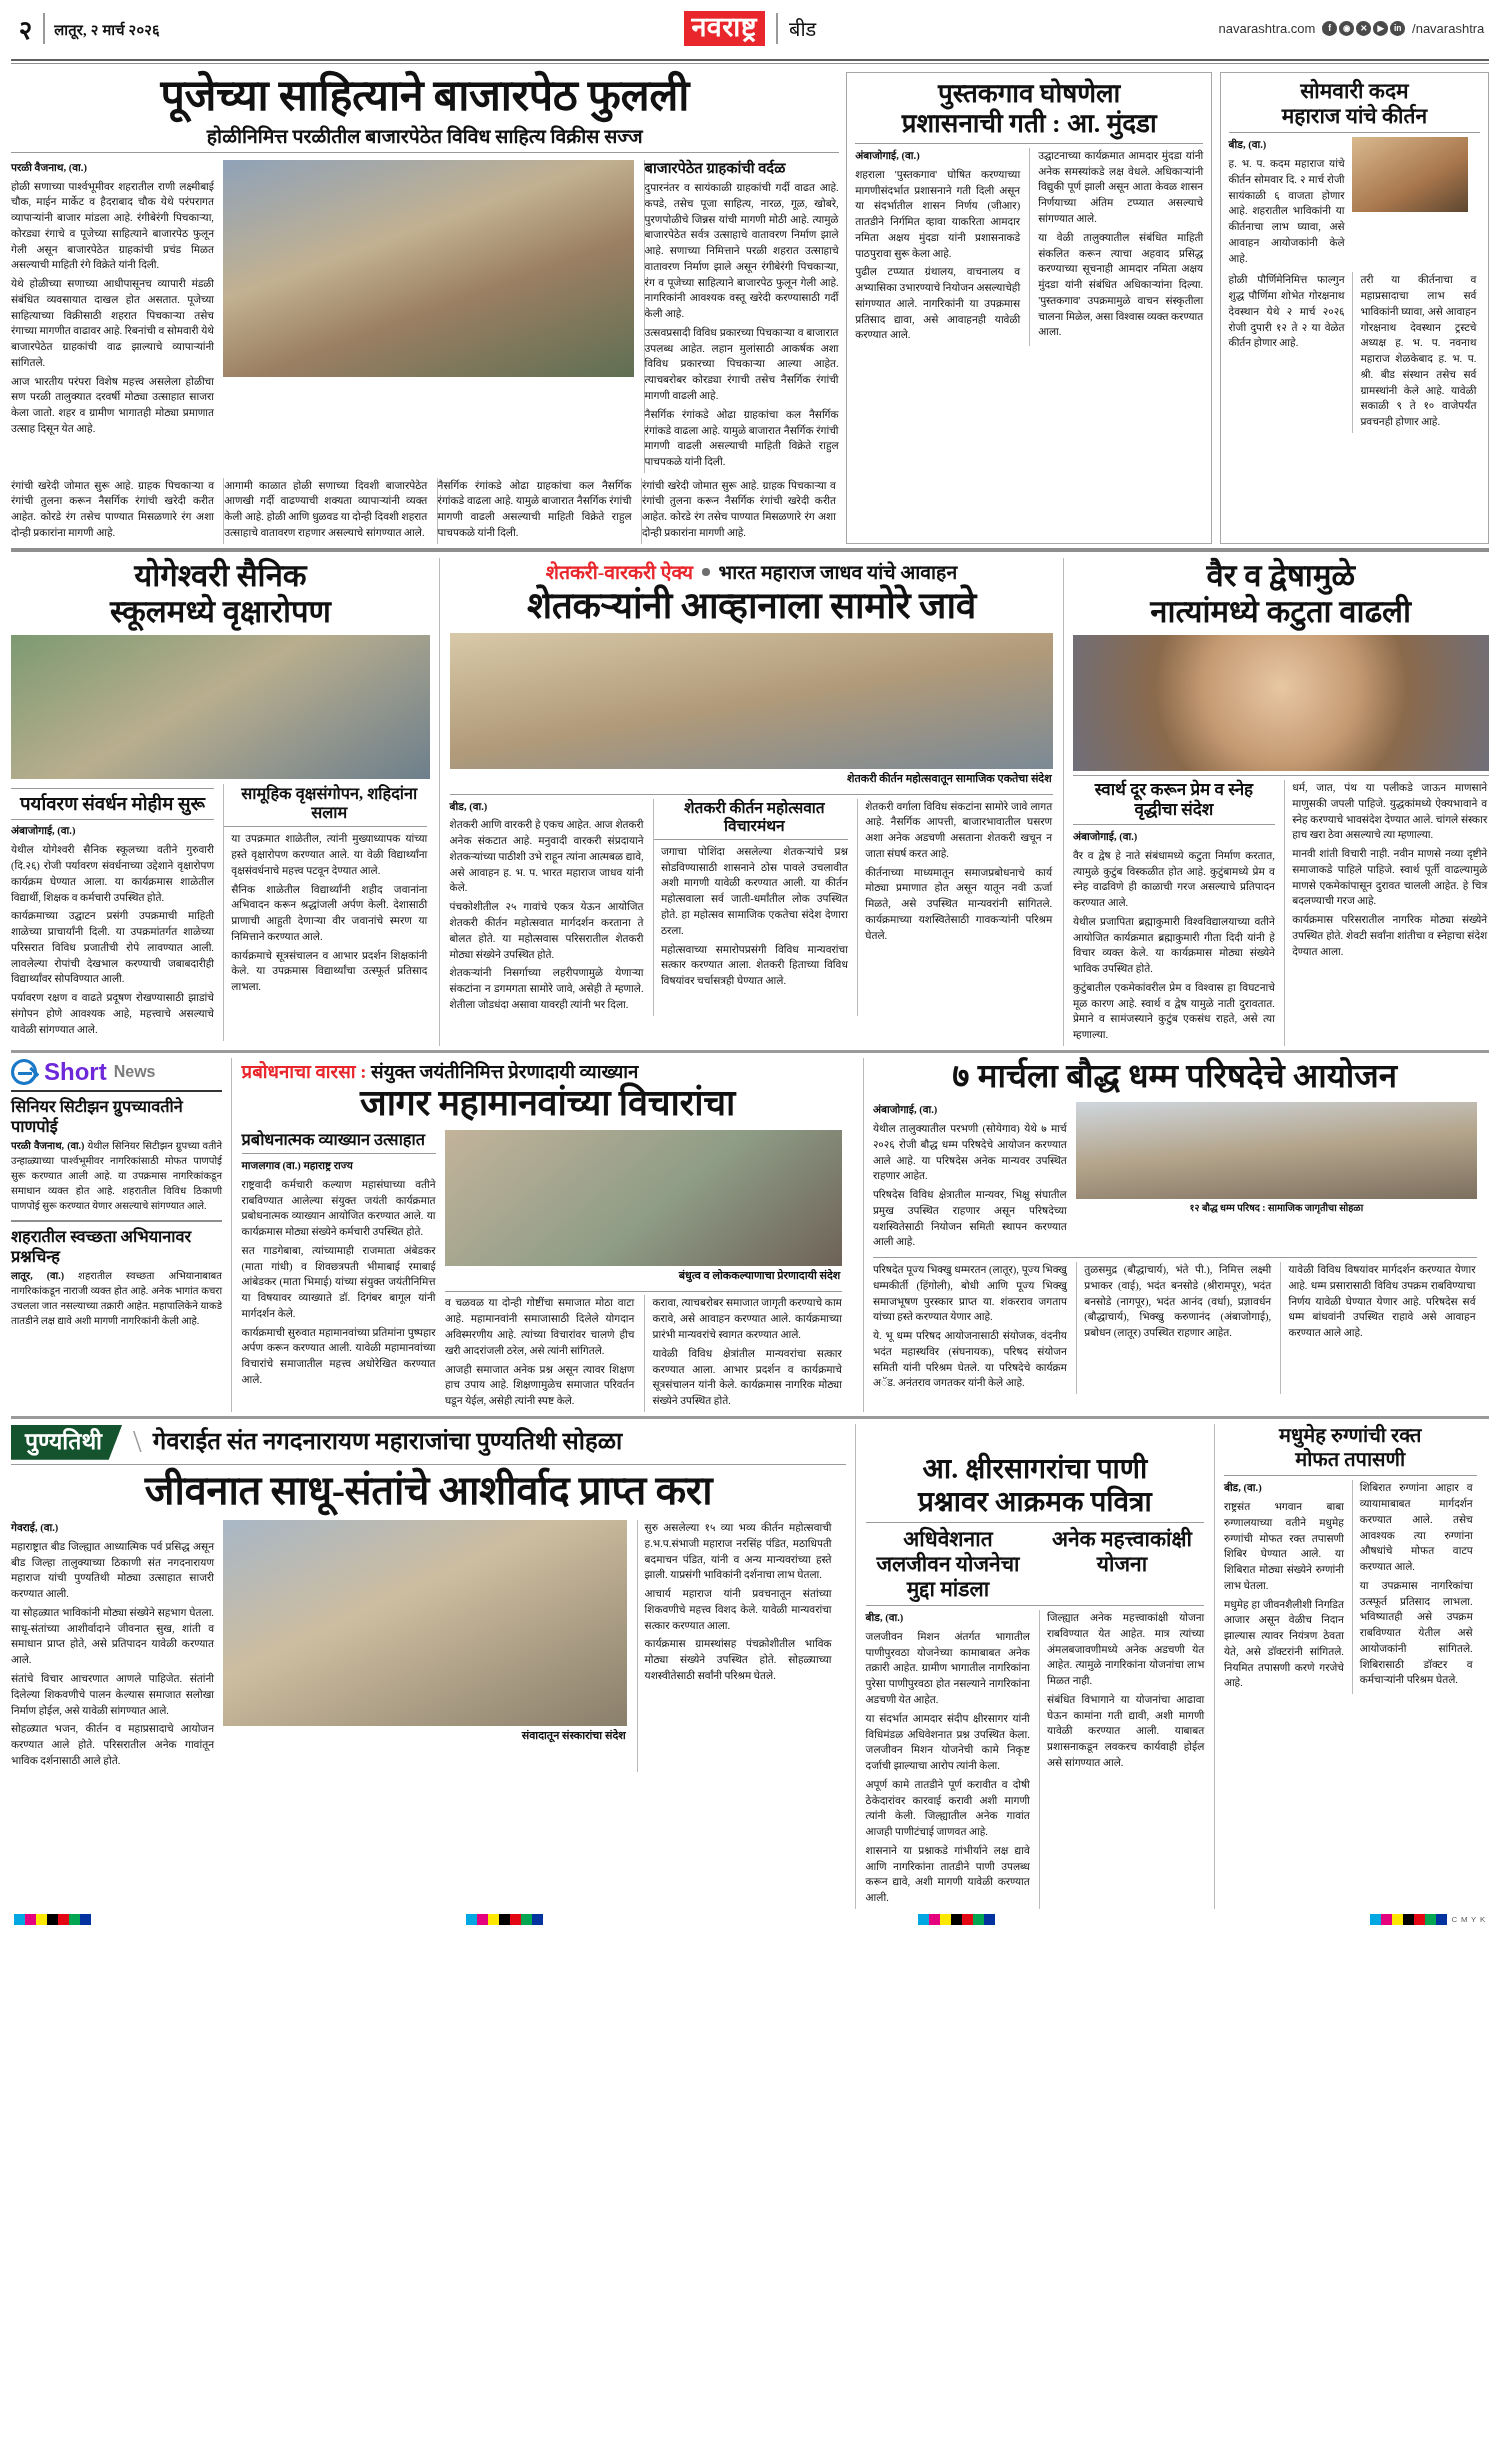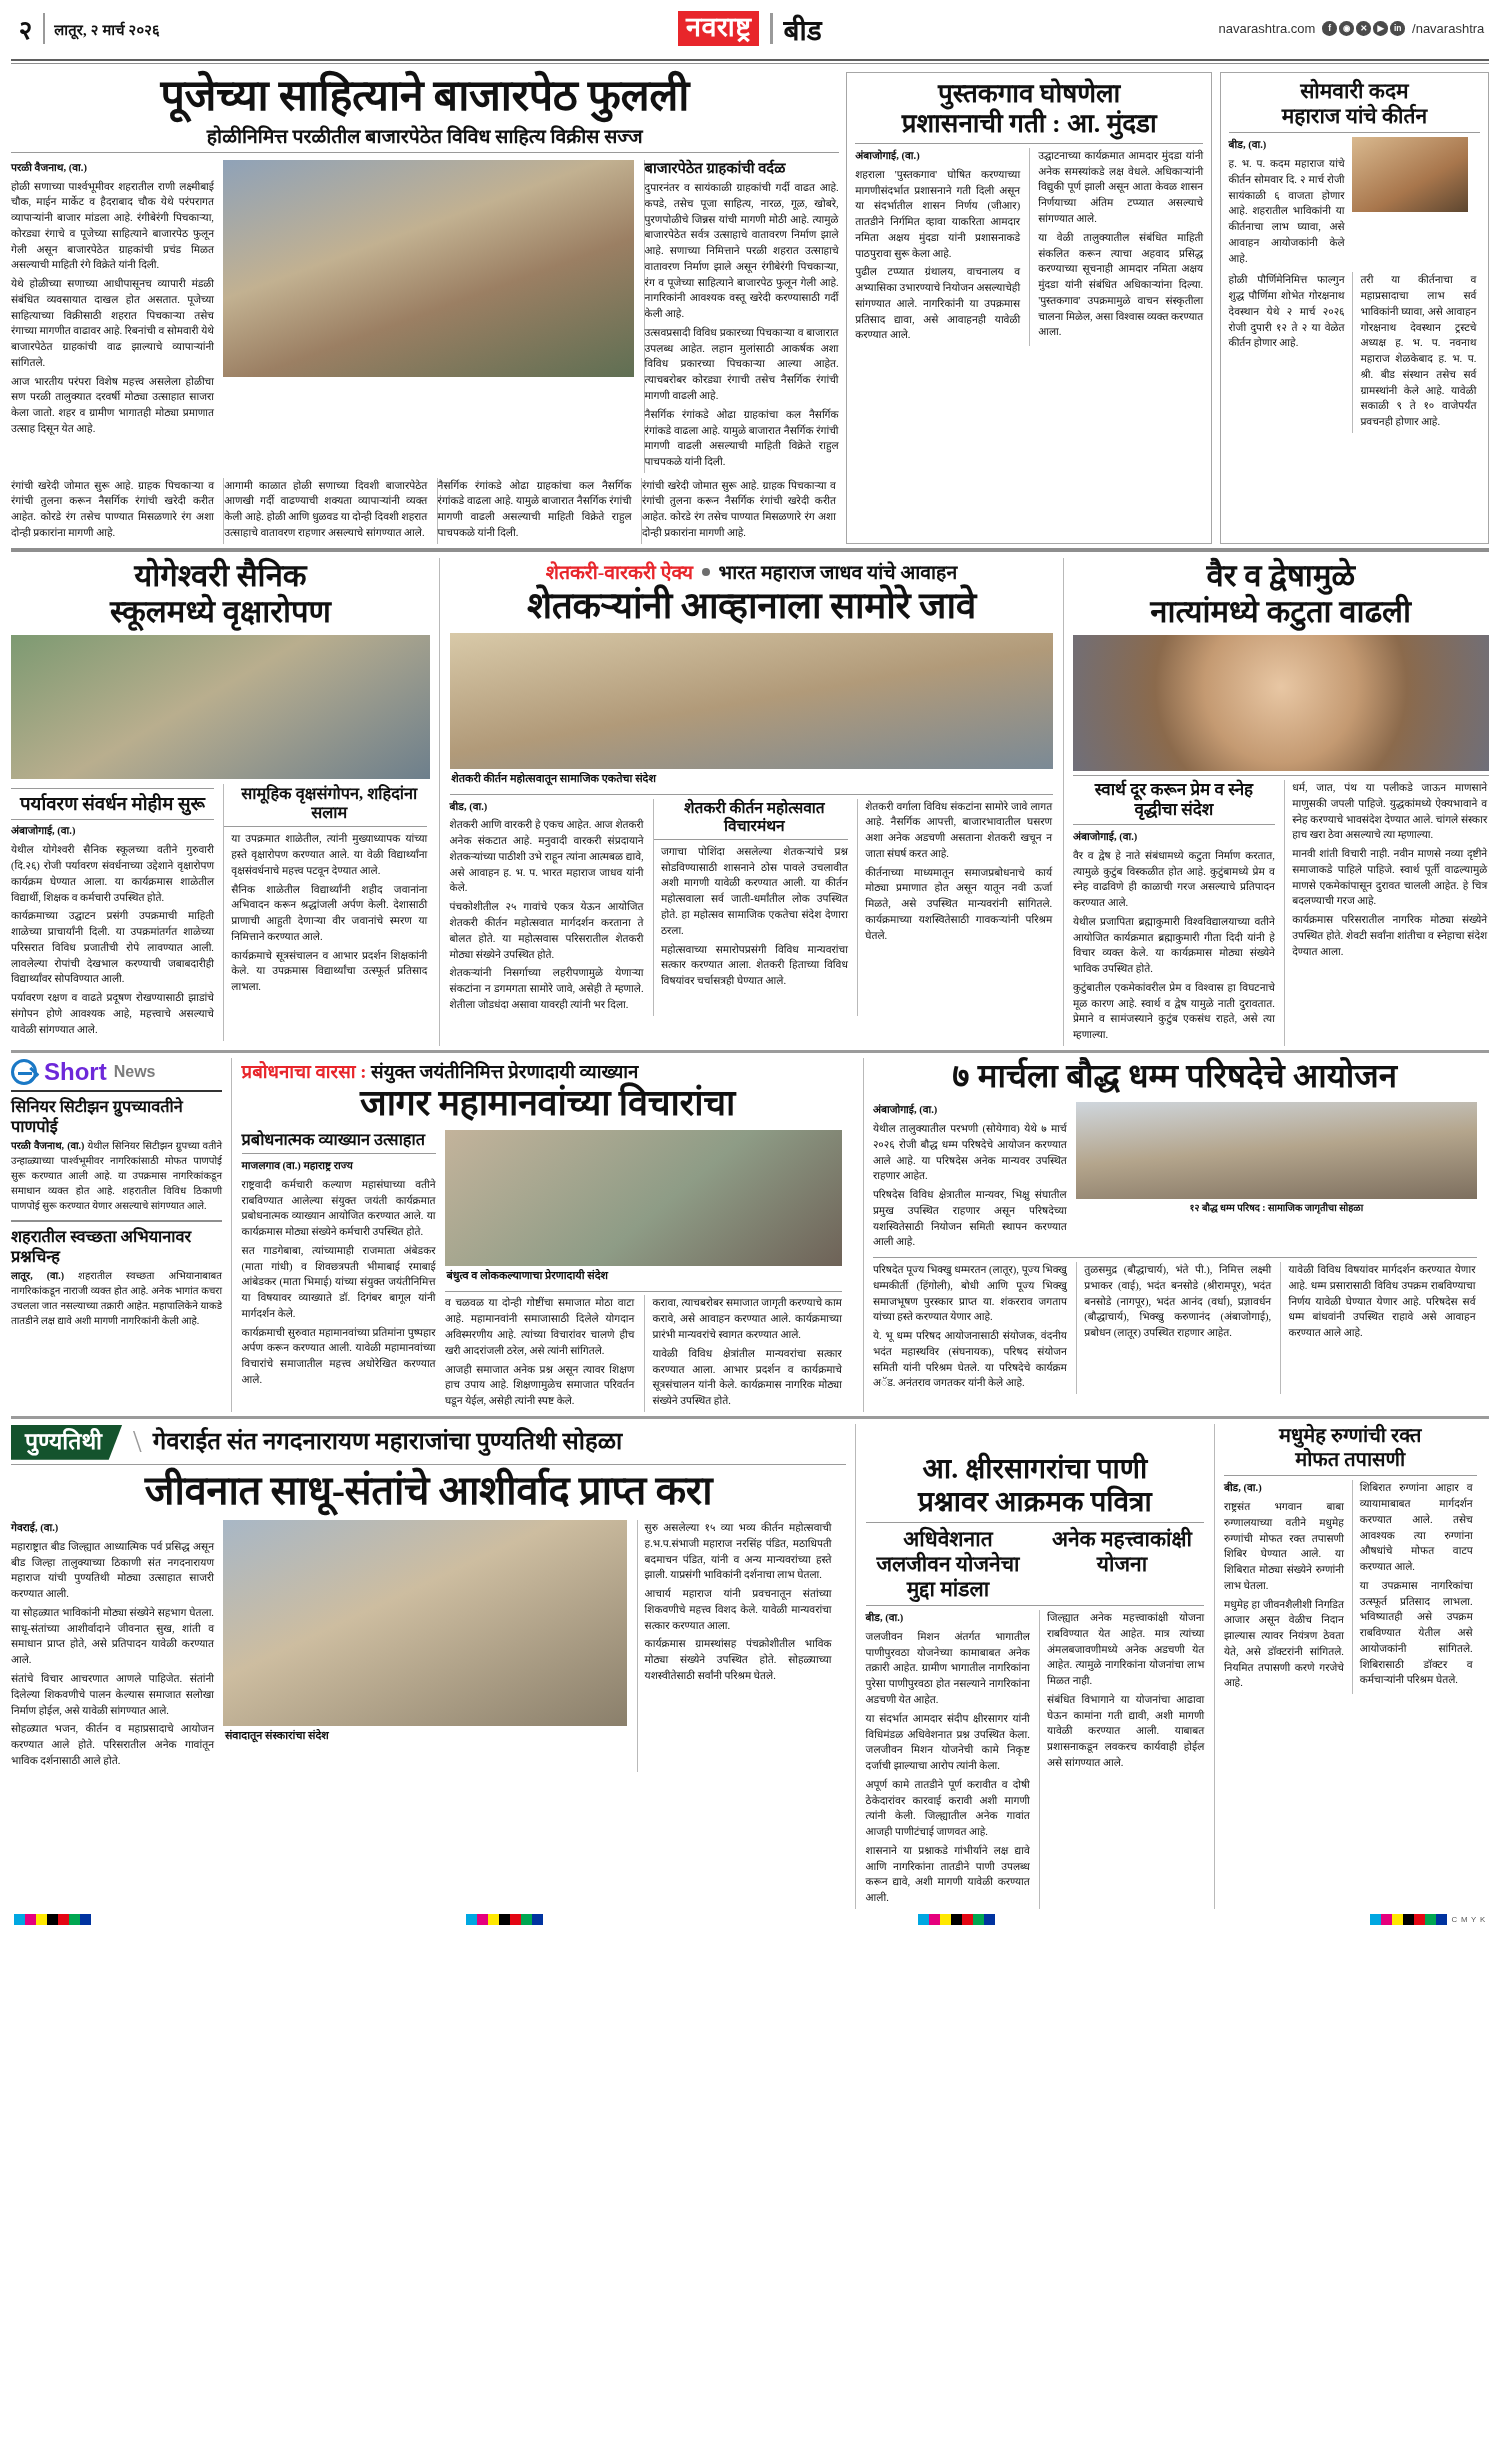--- a/index.html
+++ b/index.html
@@ -7,21 +7,21 @@
   .page{width:1500px;height:2462px;position:relative;box-sizing:border-box;padding:0 11px;}
 
   
   .masthead{height:57px;display:flex;align-items:center;position:relative;}
   .pg-num{font-family:"Liberation Serif",serif;font-size:26px;font-weight:700;padding:0 11px 0 7.8px;}
   .pg-div{width:1.6px;height:31px;background:#9a9a9a;}
   .dateline{font-size:14.7px;font-weight:700;padding-left:9.3px;letter-spacing:0.2px;}
   .mast-center{position:absolute;left:0;right:0;display:flex;justify-content:center;align-items:center;gap:11px;pointer-events:none;}
   .brand{background:#e8262b;color:#fff;font-size:27px;font-weight:700;line-height:1;padding:3.1px 7.8px 4.7px;letter-spacing:0.4px;}
   .brand-div{width:2.3px;height:31px;background:#9a9a9a;}
-  .edition{font-size:28px;font-weight:700;}
+  .edition{font-size:20px;font-weight:400;}
   .mast-right{margin-left:auto;display:flex;align-items:center;gap:7px;padding-right:4.7px;}
   .site{font-family:"Liberation Sans",sans-serif;font-size:13px;color:#333;}
   .socials{display:flex;gap:2.3px;}
   .soc{width:14.7px;height:14.7px;border-radius:50%;background:#4a4a4a;color:#fff;font-family:"Liberation Sans",sans-serif;font-size:8.5px;font-weight:700;display:flex;align-items:center;justify-content:center;line-height:1;}
   .handle{font-family:"Liberation Sans",sans-serif;font-size:13px;color:#333;}
 
   .rule-dbl{border-top:2.3px solid #5f5f5f;border-bottom:1.6px solid #8e8e8e;height:2.3px;margin:1.6px 0 0;}
   .rule-thin{border-top:0.8px solid #9a9a9a;margin:3.9px 0;}
   .rule-grey{height:3.9px;background:#8e8e8e;margin:4.7px 0 6.2px;}
   .rule-grey-sm{height:3.1px;background:#9b9b9b;margin:3.9px 0 5.4px;}
@@ -43,21 +43,21 @@
   
   .photo{background:#c9cbc8;position:relative;overflow:hidden;}
   .photo.p1{background:linear-gradient(160deg,#8fa2b8 0%,#c2b191 38%,#9b7f63 62%,#5f6f53 100%);}
   .photo.p2{background:linear-gradient(150deg,#7d9a72 0%,#b9ae8e 45%,#6d7f8c 100%);}
   .photo.p3{background:linear-gradient(170deg,#d8c9a8 0%,#b19a79 50%,#7b8a96 100%);}
   .photo.p4{background:linear-gradient(140deg,#c3b39b 0%,#8e9c86 55%,#6e6257 100%);}
   .photo.p5{background:linear-gradient(175deg,#cfd6dd 0%,#b4a58c 48%,#7d6f5f 100%);}
   .photo.p6{background:linear-gradient(155deg,#a8b7c6 0%,#cdbda0 40%,#8a7f6b 100%);}
   .photo.mini{background:linear-gradient(150deg,#d9b98f 0%,#a8764c 60%,#5d4630 100%);}
   .photo.face{background:radial-gradient(circle at 50% 38%,#e8c7a4 0%,#c49a72 34%,#8b6a4c 56%,#6f6f7a 100%);}
-  .cap{font-size:11px;font-weight:700;text-align:left;padding:3.1px 1.6px 3.9px;line-height:1.25;}
+  .cap{font-size:11px;font-weight:700;text-align:right;padding:3.1px 1.6px 3.9px;line-height:1.25;}
   .cap-sm{font-size:9.7px;font-weight:700;text-align:center;padding:2.3px 1.6px 3.1px;line-height:1.25;}
 
   
   .tag-blue{display:inline-block;background:#14532d;color:#fff;font-size:23px;font-weight:700;padding:4.7px 20px 7px 14px;line-height:1;
             clip-path:polygon(0 0,100% 0,88% 100%,0 100%);}
   .tagrow{display:flex;align-items:center;gap:11px;}
   .tagrow .slash{font-size:31px;color:#9a9a9a;font-weight:300;}
 
   .shortnews{display:flex;align-items:center;gap:7px;}
   .sn-icon{width:26px;height:26px;border-radius:50%;border:3.1px solid #1b79c6;position:relative;box-sizing:border-box;}

